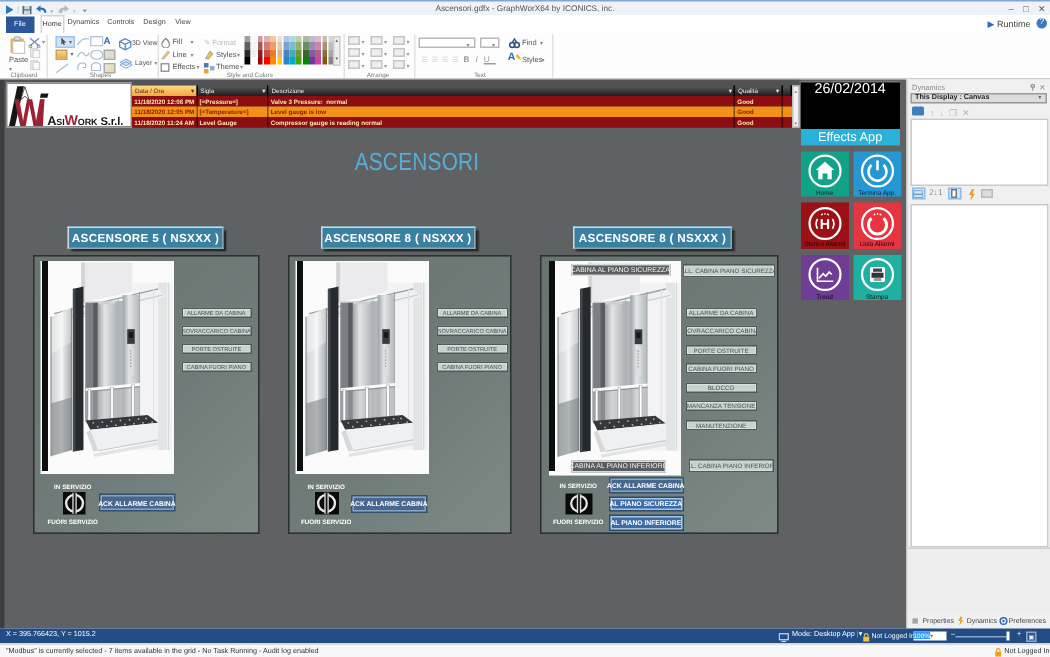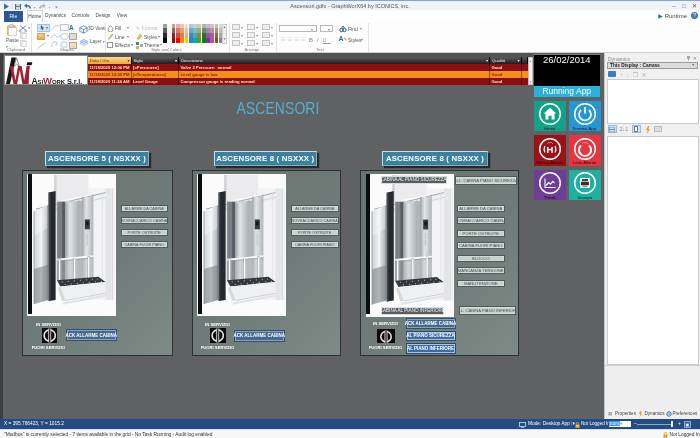--- a/index.html
+++ b/index.html
@@ -437,21 +437,21 @@
     </div>
   </div>
   <div id="gridsb" class="abs">
       <div style="position:absolute;top:0.5px;left:0;width:100%;text-align:center;font-size:3px;color:#888;">▲</div>
       <div style="position:absolute;bottom:0.5px;left:0;width:100%;text-align:center;font-size:3px;color:#888;">▼</div>
     </div>
 
   <div id="clock" class="abs">
       <div class="d">26/02/2014</div>
     </div>
-  <div id="pulsanti" class="abs">Running App</div>
+  <div id="pulsanti" class="abs">Effects App</div>
 
   <div class="appbtn" style="left:533.5px;top:47.5px;background:#12a287;">
     <svg width="24" height="24" style="margin-top:1.5px" viewBox="0 0 24 24">
         <circle cx="12" cy="12" r="10.3" fill="none" stroke="#fff" stroke-width="1.5"></circle>
         <path d="M12,5.8 L18.2,11.4 L16.5,11.4 L16.5,17.5 L13.6,17.5 L13.6,13.7 L10.4,13.7 L10.4,17.5 L7.5,17.5 L7.5,11.4 L5.8,11.4 Z" fill="#fff"></path>
       </svg>
     <div class="lbl">Home</div>
   </div>
   <div class="appbtn" style="left:568.5px;top:47.5px;background:#2597d2;">
     <svg width="24" height="24" style="margin-top:1.5px" viewBox="0 0 24 24">

